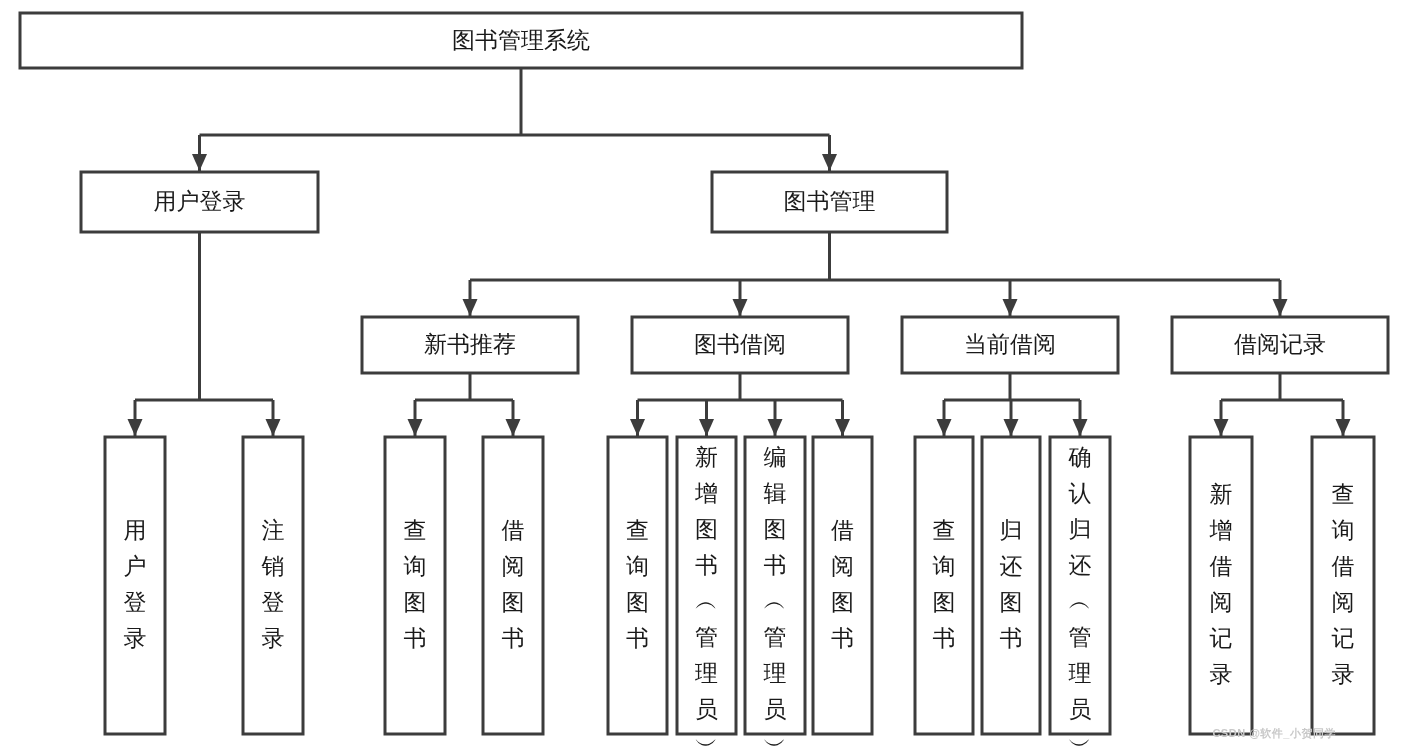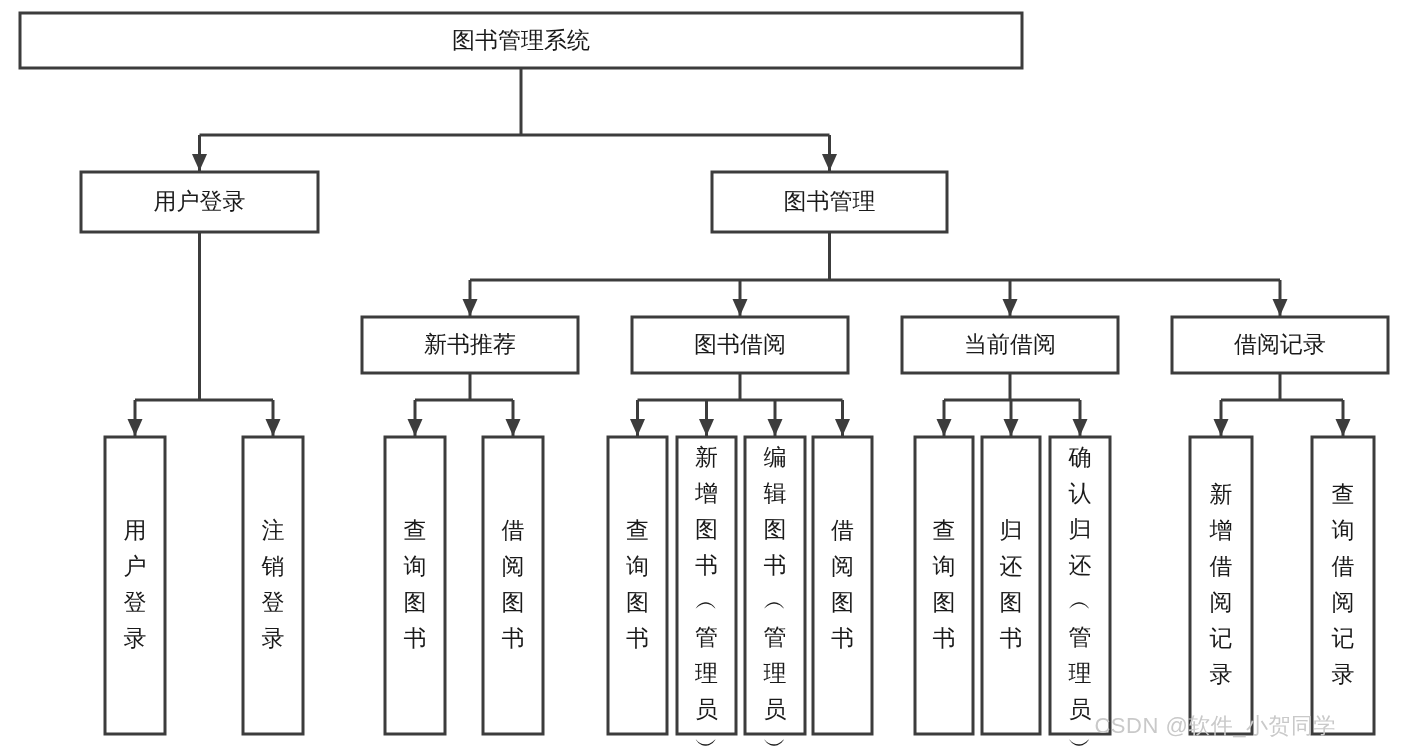--- a/index.html
+++ b/index.html
@@ -57,26 +57,27 @@
     fill: #1a1a1a;
     text-anchor: middle;
     dominant-baseline: middle;
     white-space: pre;
   }
   .watermark-text {
     position: absolute;
     right: 10px;
     bottom: 6px;
     font-family: "Liberation Sans", "DejaVu Sans", sans-serif;
-    font-size: 22px;
+    font-size: 11px;
     color: #c9c9c9;
     letter-spacing: 0.5px;
     user-select: none;
     pointer-events: none;
     white-space: nowrap;
+    font-weight: bold;
   }
 </style>
 </head>
 <body>
 
 <div id="diagram-root">
   <svg id="flowchart" viewBox="0 0 1405 747">
     <g id="connector-layer">
         <g>
           <line x1="521" y1="68" x2="521" y2="135" class="connector"></line>

